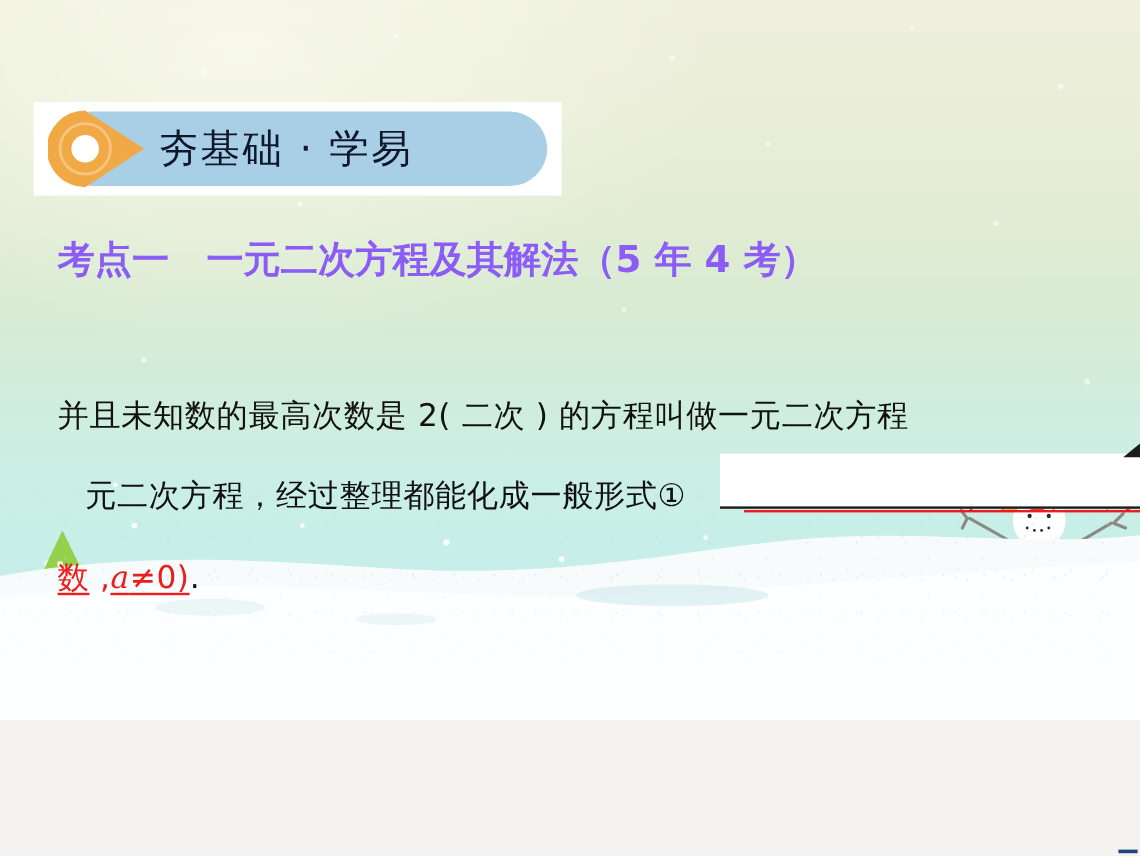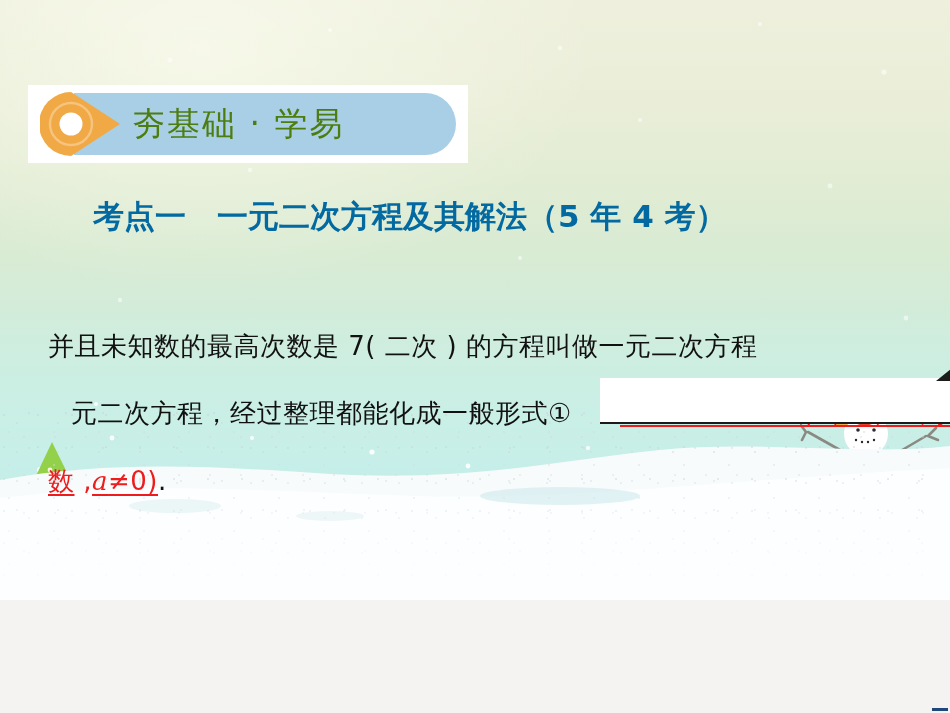--- a/index.html
+++ b/index.html
@@ -109,43 +109,42 @@
   }
   .pill-label {
     position: absolute;
     left: 104px; top: 0;
     height: 78px;
     display: flex;
     align-items: center;
     z-index: 3;
     font-size: 33px;
     letter-spacing: 2px;
-    color: #4d7c0f;
+    color: #0f172a;
     font-family: "DejaVu Sans", "Liberation Sans", sans-serif;
     white-space: nowrap;
   }
 
   
   .content {
     position: absolute;
     left: 0; top: 0;
     width: 950px; height: 600px;
     z-index: 5;
   }
 
   .section-title {
     position: absolute;
     left: 48px; top: 196px;
     font-size: 31px;
     font-weight: bold;
-    color: #0369a1;
+    color: #8b5cf6;
     white-space: nowrap;
     font-family: "DejaVu Sans", "Liberation Sans", sans-serif;
     letter-spacing: 0px;
-    margin-left: 45px;
   }
 
   .body-line {
     position: absolute;
     left: 48px;
     font-size: 26px;
     color: #111111;
     white-space: nowrap;
     font-family: "DejaVu Sans", "Liberation Sans", sans-serif;
     letter-spacing: 0.5px;
@@ -341,21 +340,21 @@
       <circle cx="31" cy="33" r="21" fill="none" stroke="#f6c47f" stroke-width="2.4"></circle>
       <circle cx="31" cy="33" r="11.5" fill="#ffffff"></circle>
     </svg>
     <div class="pill-label">夯基础 · 学易</div>
   </div>
 
   <div class="content">
 
     <div class="section-title">考点一　一元二次方程及其解法（5 年 4 考）</div>
 
-    <div class="body-line line2">并且未知数的最高次数是 7( 二次 ) 的方程叫做一元二次方程</div>
+    <div class="body-line line2">并且未知数的最高次数是 2( 二次 ) 的方程叫做一元二次方程</div>
 
     <div class="body-line line3">
       <span>元二次方程，经过整理都能化成一般形式</span><span>①</span>
     </div>
 
     <div class="formula-line">
       <span class="u">ax²＋bx＋c＝0(a、b、c 为常</span>
     </div>
 
     <div class="body-line line4">

